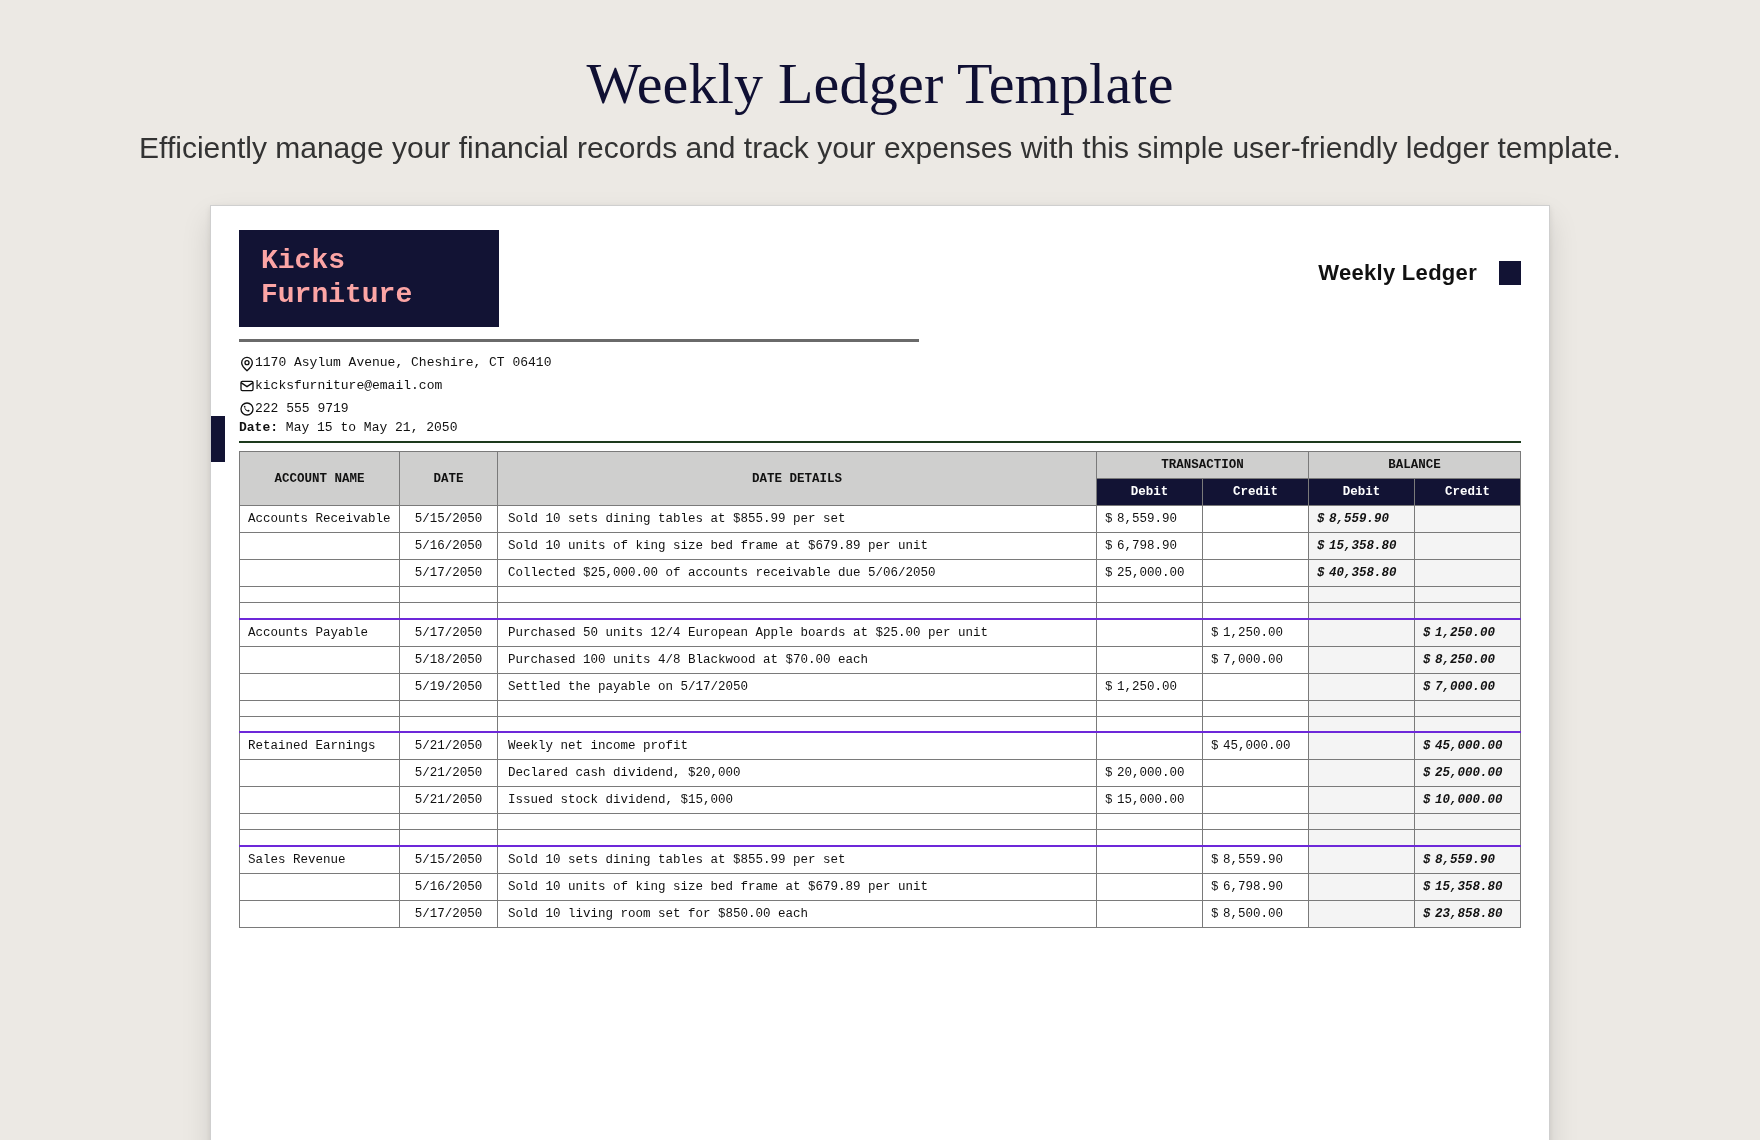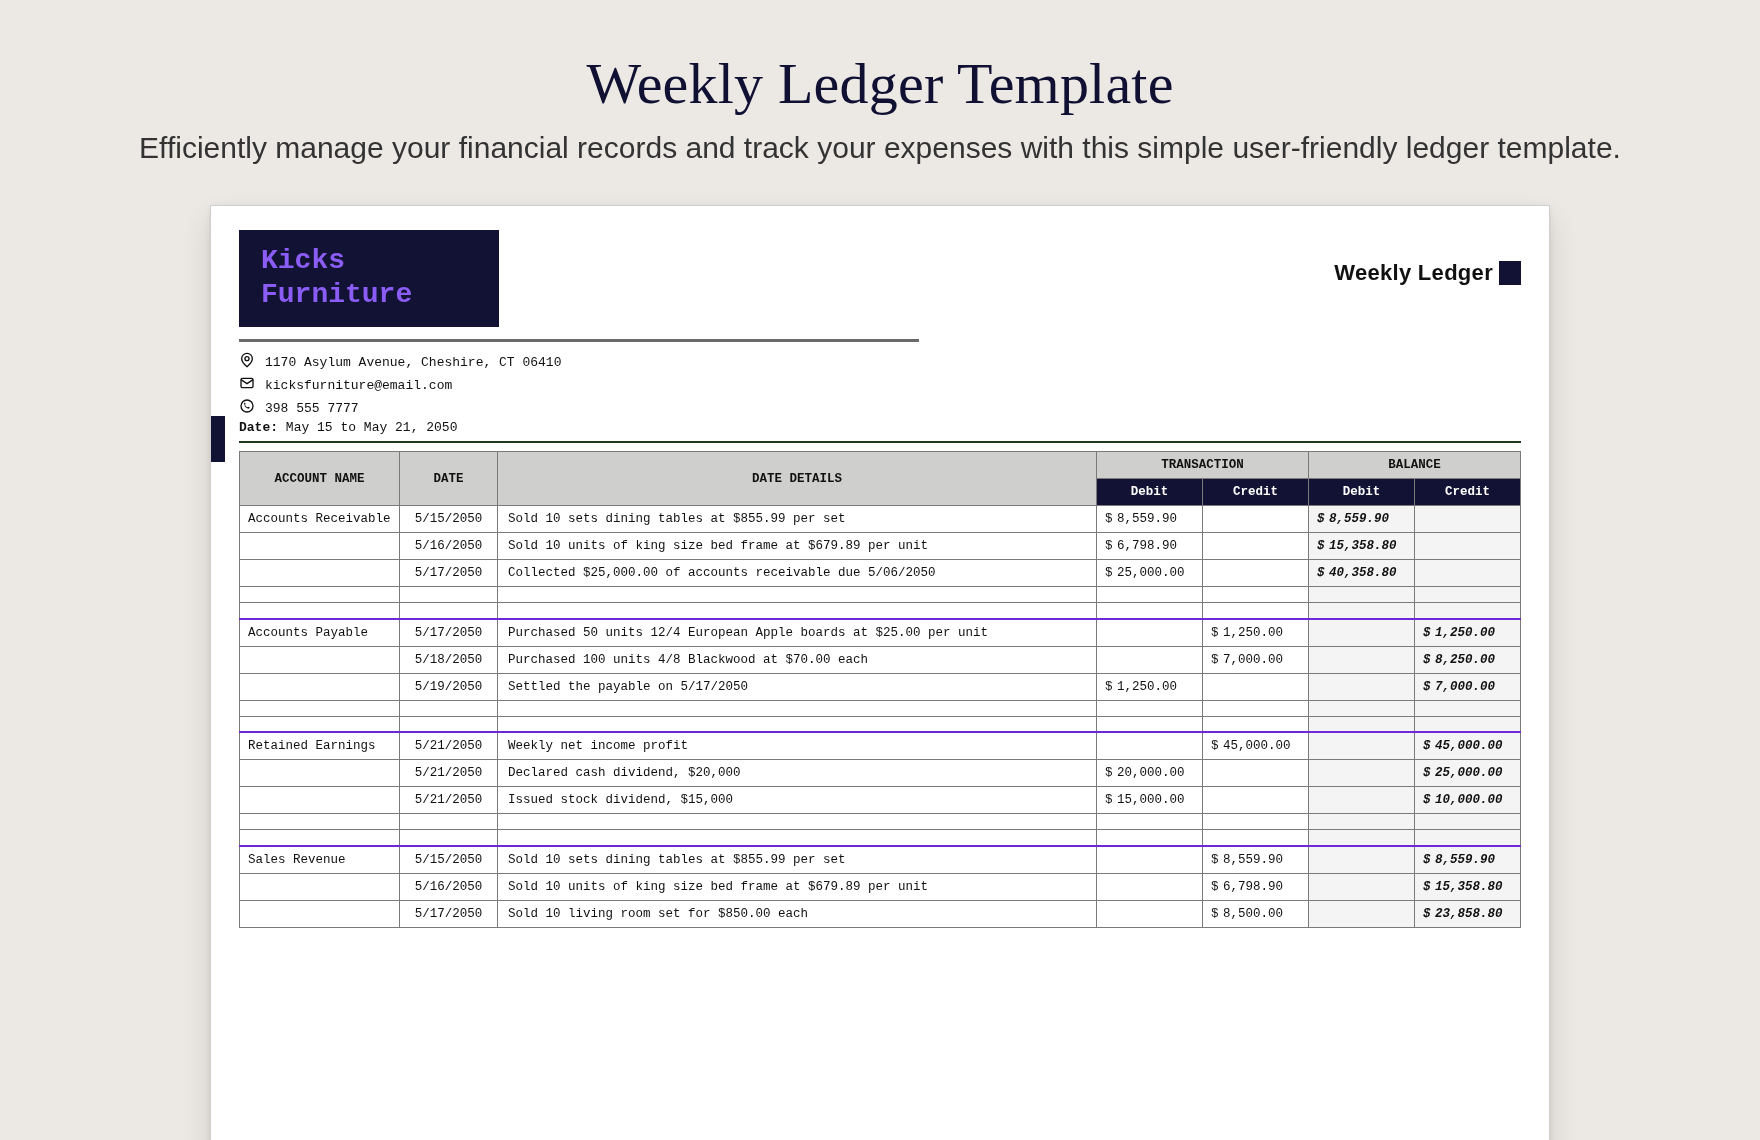--- a/index.html
+++ b/index.html
@@ -56,45 +56,45 @@
     position:relative;
     overflow:hidden;
     height:950px;
   }
 
   
   .top-row{display:flex;align-items:flex-start;justify-content:space-between}
   .brand-wrap{display:flex;align-items:flex-start}
   .brand{
     background:var(--navy2);
-    color:#8b5cf6;
+    color:#fca5a5;
     padding:14px 24px 16px 22px;
     font-family:"Courier New", monospace;
     font-weight:700;
     font-size:28px;
     line-height:1.2;
     width:260px;
   }
   .brand .line2{display:block}
   .wl-block{
-    display:flex;align-items:center;gap:0;margin-top:30px;
+    display:flex;align-items:center;gap:16px;margin-top:30px;
   }
   .wl-title{
     font-family:"Segoe UI", Arial, sans-serif;
     font-weight:800; font-size:22px; color:#111;
     letter-spacing:.3px;
   }
   .wl-chip{width:22px;height:24px;background:var(--navy2);margin-left:6px}
 
   .hr{
     height:3px; background:#6a6a6a; margin:12px 0 10px 0; width:680px;
   }
 
   .contact{ font-size:13px; line-height:1.75 }
-  .contact-row{display:flex;align-items:flex-start;gap:10px}
+  .contact-row{display:flex;align-items:center;}
   .ic{
     width:16px;height:16px;display:inline-flex;align-items:center;justify-content:center;
   }
   .ic svg{width:16px;height:16px}
 
   .ledger-strip{
     width:14px;height:46px;background:var(--navy2);position:absolute;left:0;top:210px;
   }
 
   .date-line{font-size:13px}
@@ -180,21 +180,21 @@
         </span>
         <span>kicksfurniture@email.com</span>
       </div>
       <div class="contact-row">
         <span class="ic">
           <svg viewBox="0 0 24 24" fill="none" stroke="#111" stroke-width="2">
               <circle cx="12" cy="12" r="9"></circle>
               <path d="M8 9c0 4 3 7 7 7l1-2-2-1-1 1c-2-1-3-2-4-4l1-1-1-2-2 1z" fill="#111" stroke="none"></path>
             </svg>
         </span>
-        <span>398 555 7777</span>
+        <span>222 555 9719</span>
       </div>
     </div>
 
     <div class="date-line">
       <b>Date:</b>
       <span>May 15 to May 21, 2050</span>
     </div>
 
     <div class="table-accent"></div>
 

